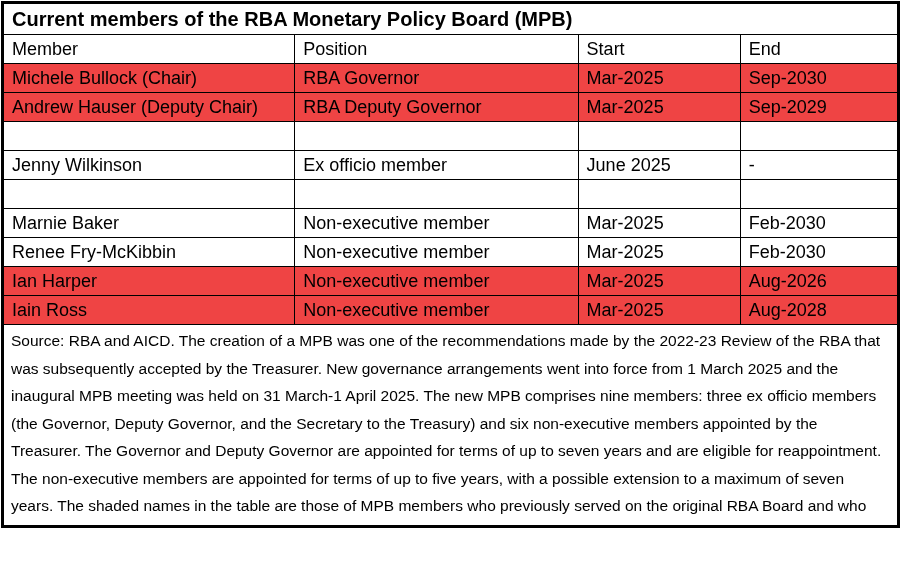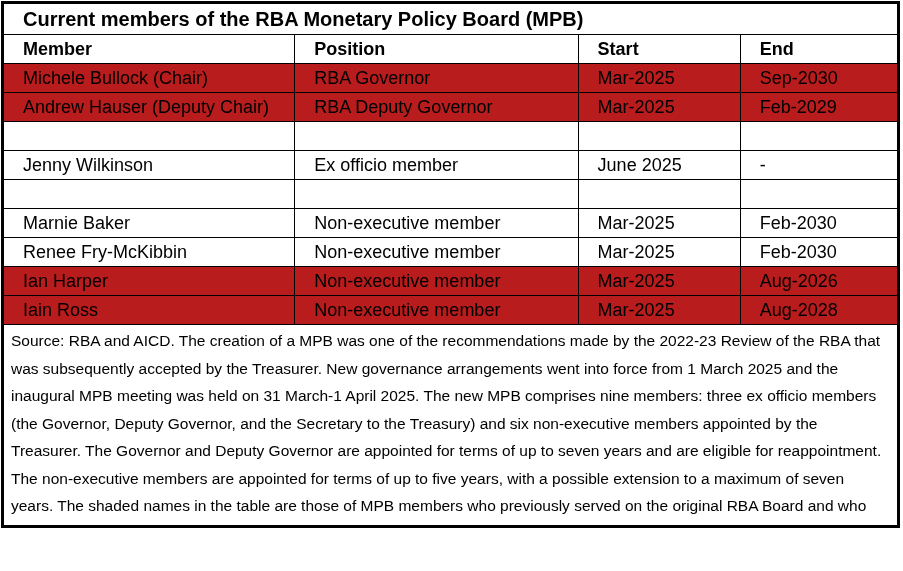--- a/index.html
+++ b/index.html
@@ -15,40 +15,40 @@
   table.mpb {
     border-collapse: collapse;
     table-layout: fixed;
     width: 899px;
     margin: 1px;
     background: #ffffff;
     border: 3px solid #000000;
   }
   table.mpb td, table.mpb th {
     border: 1.5px solid #000000;
-    padding: 0 19px;
+    padding: 0 8px;
     height: 28px;
     font-size: 18px;
     line-height: 28px;
     white-space: nowrap;
     overflow: hidden;
     text-align: left;
     font-weight: normal;
     vertical-align: middle;
   }
   tr.title-row td {
     font-weight: bold;
     font-size: 20px;
     height: 30px;
   }
   tr.header-row th {
-    font-weight: bold;
+    font-weight: normal;
   }
   .center { text-align: left; }
-  tr.shaded td { background: #b91c1c; }
+  tr.shaded td { background: #ef4444; }
   tr.footer-row td {
     height: 196px;
     vertical-align: top;
     white-space: normal;
     padding: 2px 7px;
     font-size: 15.5px;
     line-height: 27.5px;
   }
   tr.footer-row td .clip {
     height: 194px;
@@ -82,21 +82,21 @@
     <td>Michele Bullock (Chair)</td>
     <td>RBA Governor</td>
     <td class="center">Mar-2025</td>
     <td class="center">Sep-2030</td>
   </tr>
 
   <tr class="shaded">
     <td>Andrew Hauser (Deputy Chair)</td>
     <td>RBA Deputy Governor</td>
     <td class="center">Mar-2025</td>
-    <td class="center">Feb-2029</td>
+    <td class="center">Sep-2029</td>
   </tr>
 
   <tr>
     <td></td>
     <td></td>
     <td class="center"></td>
     <td class="center"></td>
   </tr>
 
   <tr>

